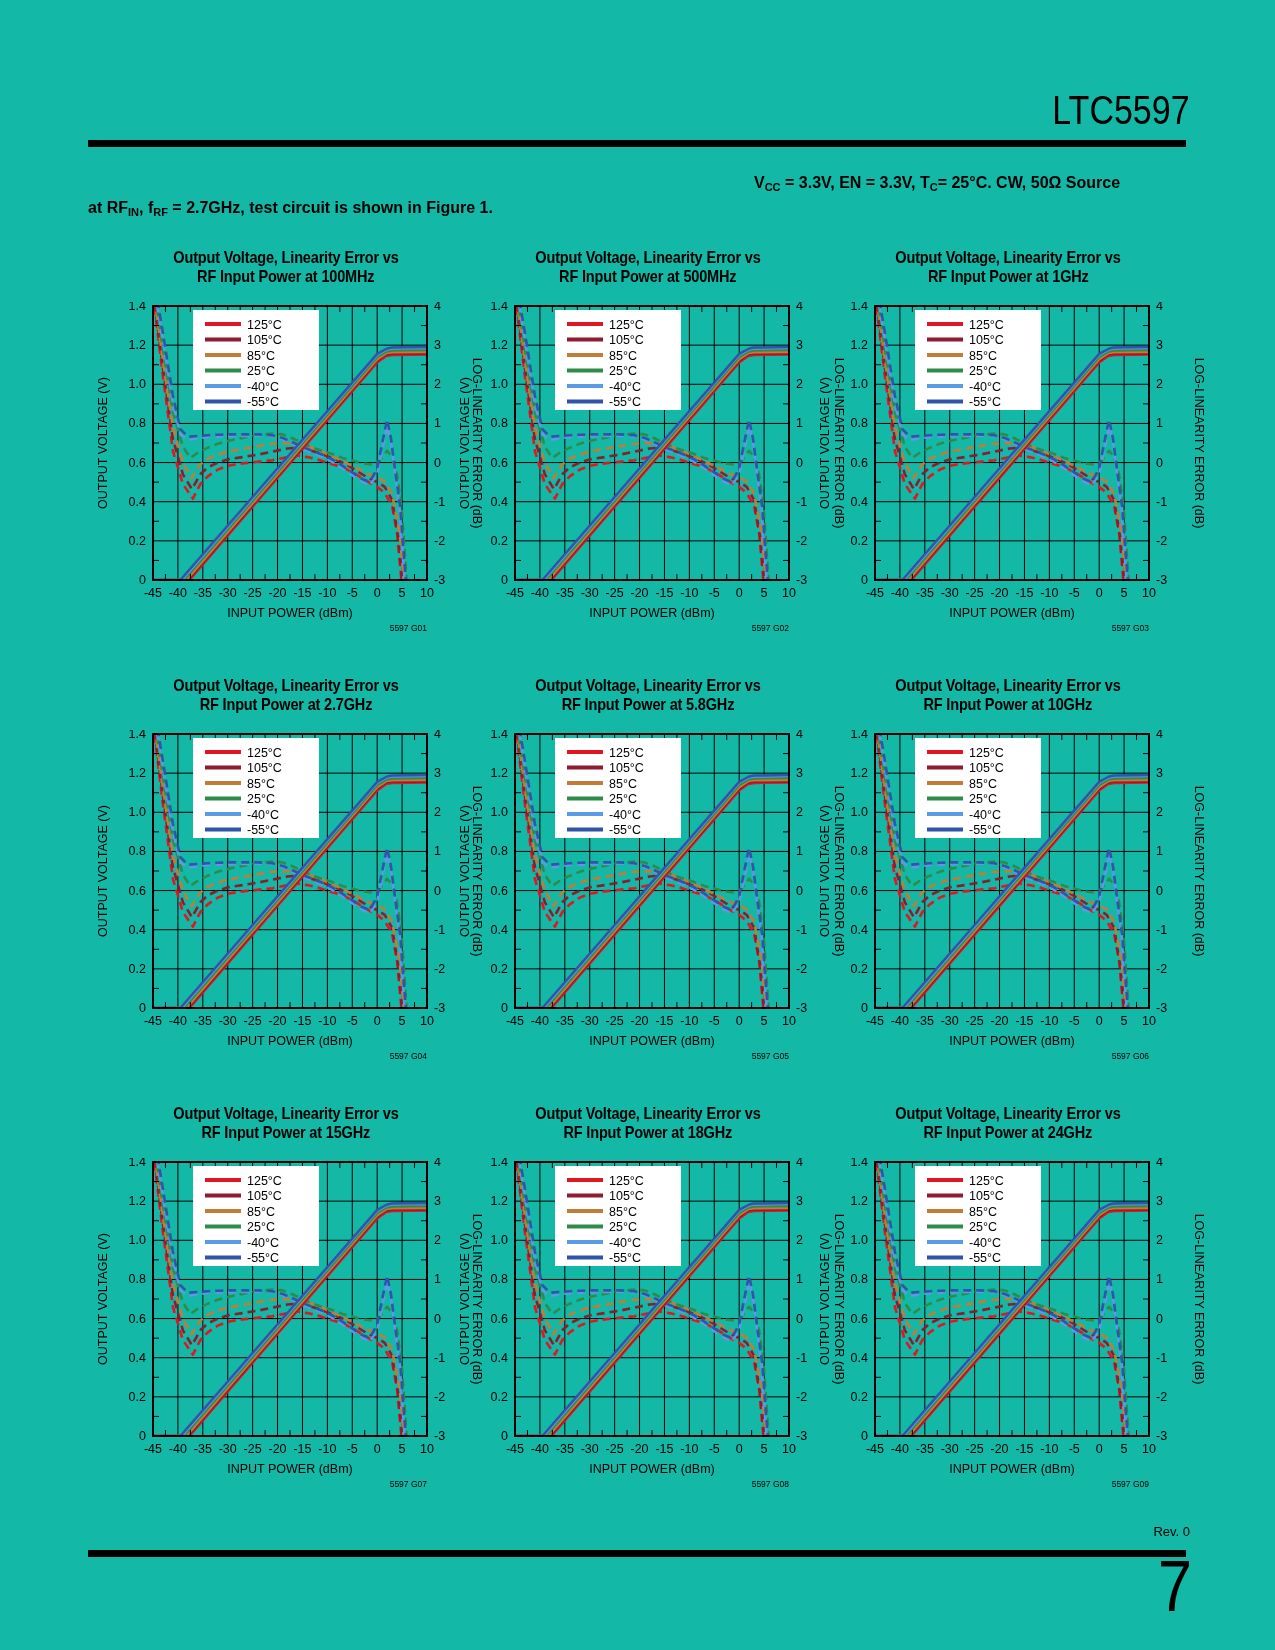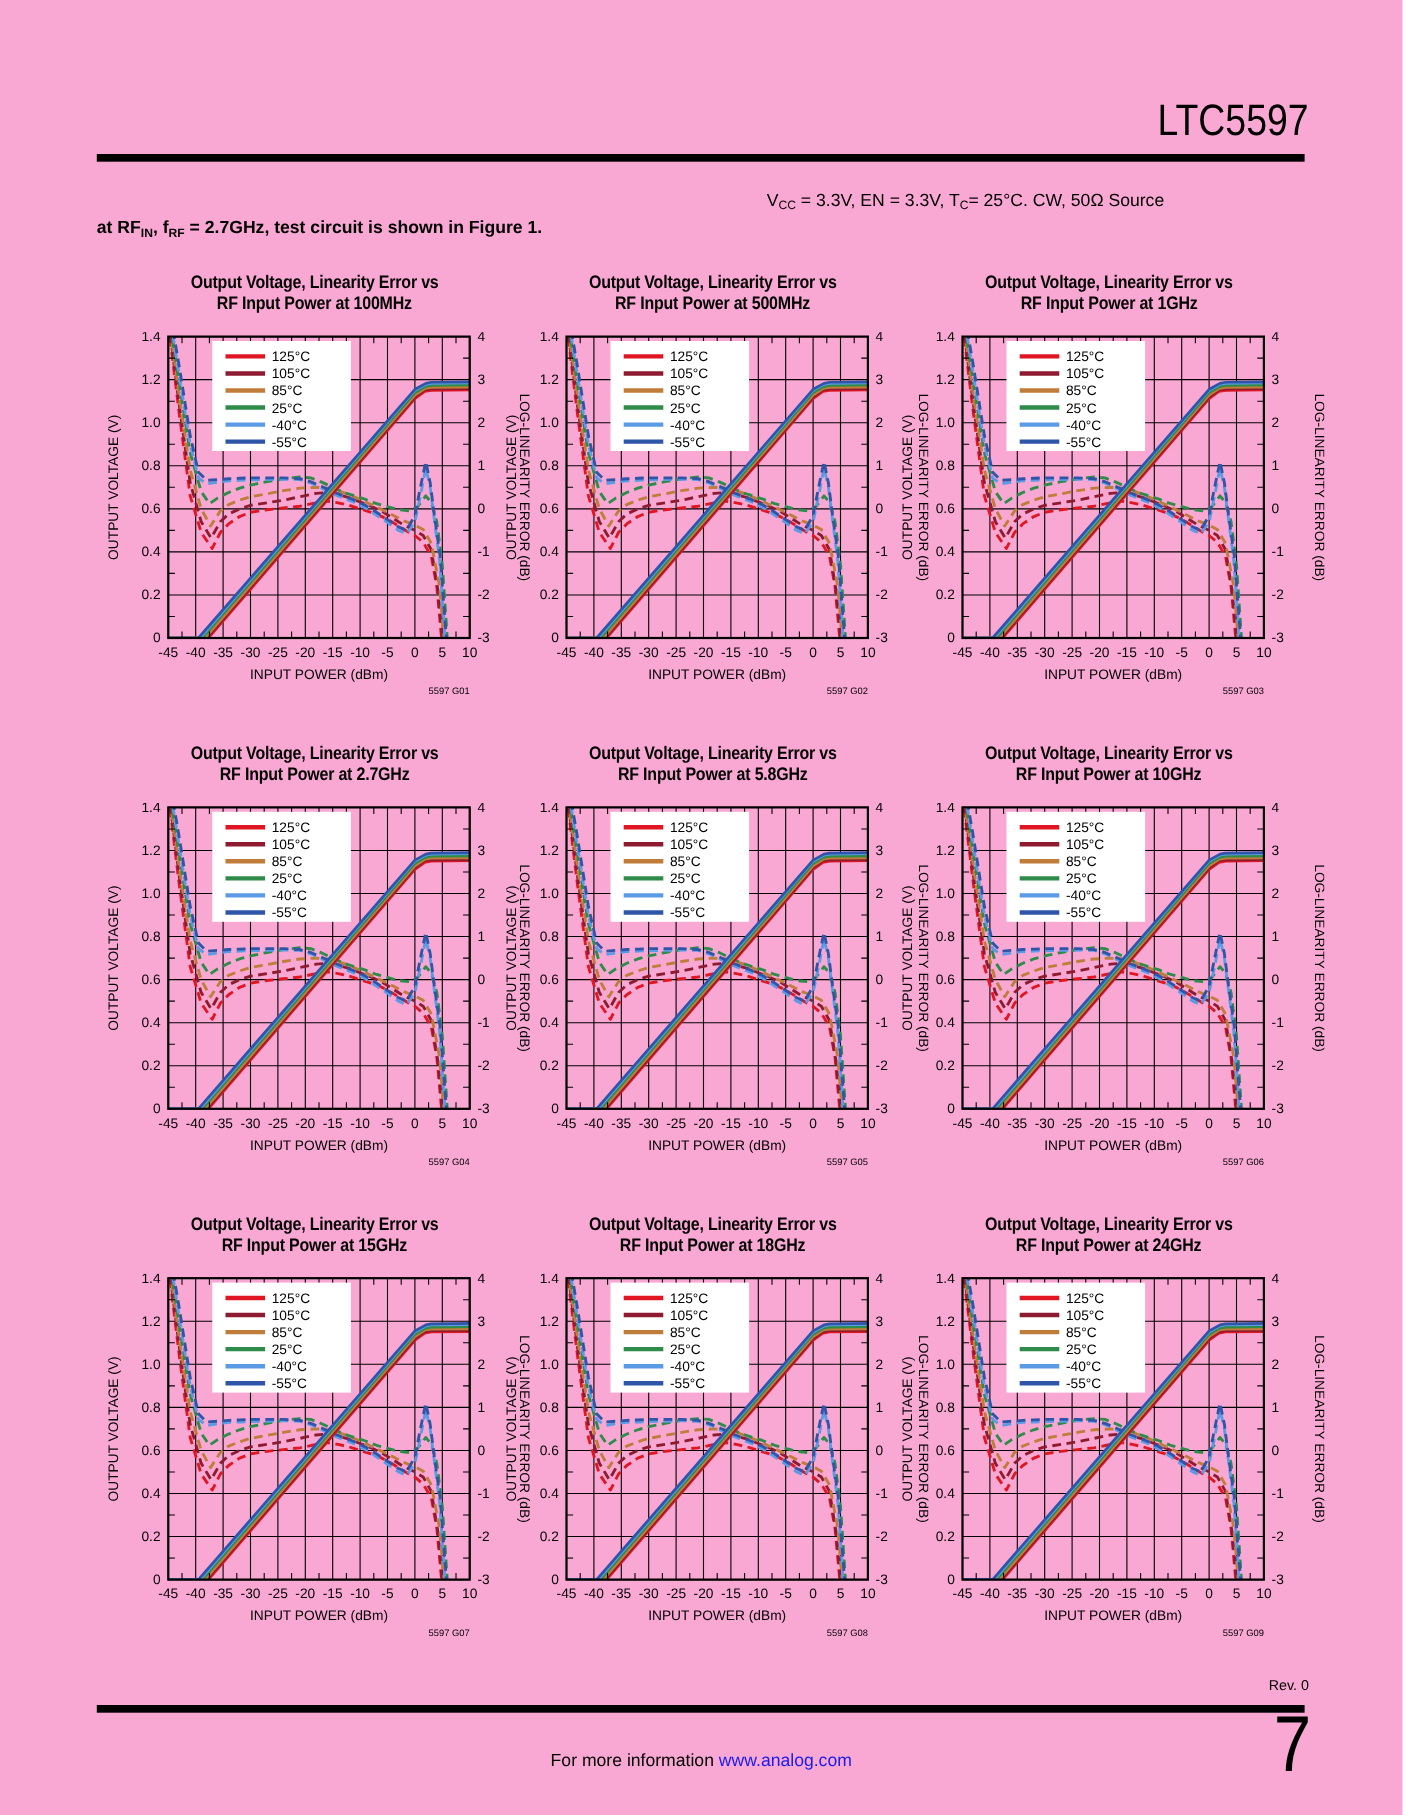--- a/index.html
+++ b/index.html
@@ -1,32 +1,32 @@
 <!DOCTYPE html>
 <html><head>
 <meta charset="utf-8">
 <style>
   html,body { margin:0; padding:0; background:#fff; }
   .page {
-    position:relative; width:1275px; height:1650px; background:#f9a8d4;
+    position:relative; width:1275px; height:1650px; background:#14b8a6;
     font-family:"Liberation Sans", sans-serif; color:#000; overflow:hidden;
   }
   .abs { position:absolute; }
   .part-number {
     top:88px; right:85px; font-size:40px; font-weight:400; letter-spacing:0px;
     transform:scaleX(0.85); transform-origin:right center; white-space:nowrap;
   }
   .rule { left:88px; width:1098px; height:7px; background:#000; }
   .rule-top { top:140px; }
   .rule-bottom { top:1550px; }
   .section-title {
     top:158px; left:88px; font-size:34px; font-weight:bold; white-space:nowrap;
   }
   .section-title .squeezeL { display:inline-block; transform:scaleX(0.82); transform-origin:left center; letter-spacing:-0.5px; }
-  .conditions1 { top:174px; left:697px; font-size:16px; font-weight:normal; white-space:nowrap; }
+  .conditions1 { top:174px; left:754px; font-size:16px; font-weight:bold; white-space:nowrap; }
   .conditions2 { top:199px; left:88px; font-size:16px; font-weight:bold; white-space:nowrap; }
   .sub { font-size:11px; vertical-align:-3px; }
   .charts-grid { top:0; left:0; width:1275px; height:1308px; }
   .chart-block { position:absolute; width:392px; }
   .c-title { text-align:center; font-size:16.5px; font-weight:bold; line-height:19px; height:38px; margin-bottom:16px; white-space:nowrap; }
   .c-title .squeeze { display:inline-block; transform:scaleX(0.88); transform-origin:center; letter-spacing:-0.2px; }
   svg text { font-family:"Liberation Sans", sans-serif; fill:#000; }
   .rev { top:1524px; right:85px; font-size:13px; }
   .page-number {
     top:1548px; right:83px; font-size:72px; font-weight:400; line-height:76px;
@@ -1269,17 +1269,14 @@
             <text x="17" y="141" font-size="12.5" text-anchor="middle" transform="rotate(-90 17 141)">OUTPUT VOLTAGE (V)</text>
             <text x="383" y="141" font-size="12.5" text-anchor="middle" transform="rotate(90 383 141)">LOG-LINEARITY ERROR (dB)</text>
           </g>
           <text x="337" y="329" font-size="8.5" text-anchor="end" fill="#222">5597 G09</text>
         </svg></div>
     </div>
 
   <div class="abs rev">Rev. 0</div>
   <div class="abs rule rule-bottom"></div>
   <div class="abs page-number">7</div>
-  <div class="abs footer-info">
-    <span>For more information </span><a href="#" style="color: rgb(26, 26, 238);">www.analog.com</a>
-  </div>
 
 </div>
 
 </body></html>

